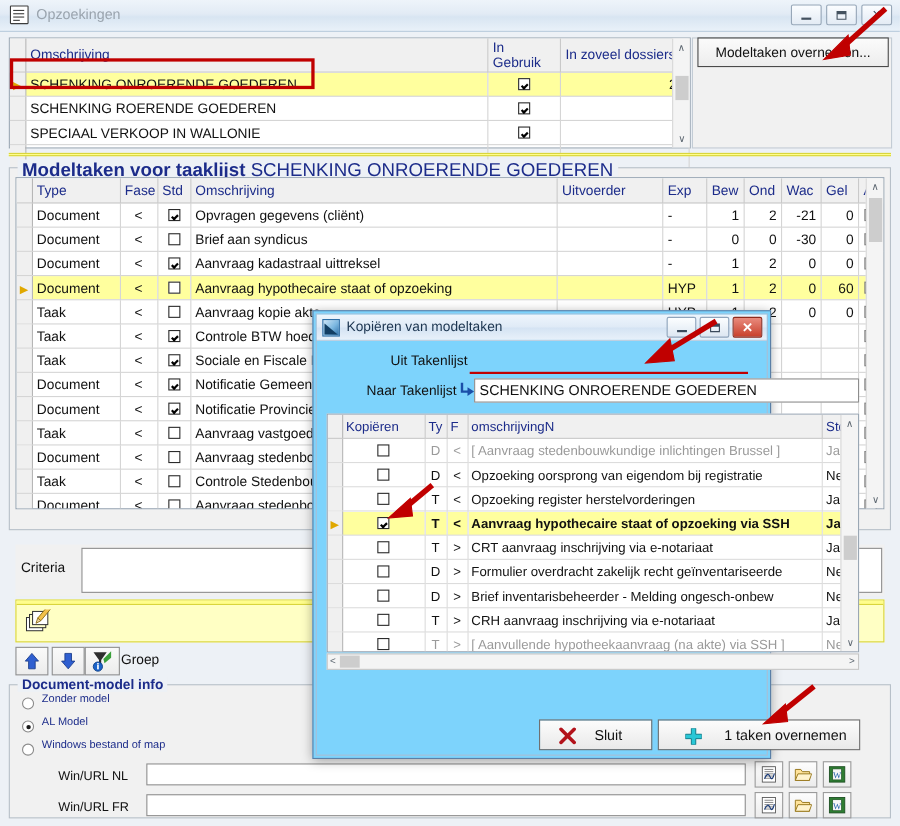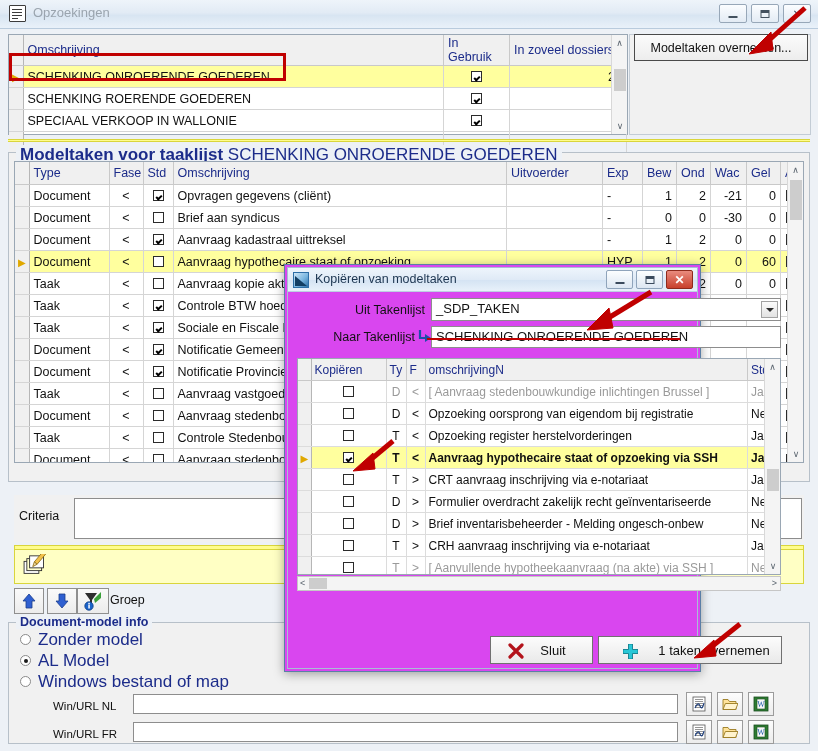--- a/index.html
+++ b/index.html
@@ -154,40 +154,40 @@
   }
   .gb2-label{
     position:absolute;left:16px;top:615px;background:#edf1f6;padding:0 4px;
     font-size:12.5px;color:#1c2c8a;font-weight:bold;
   }
   .radio{
     position:absolute;width:11px;height:11px;border:1px solid #8a8a8a;border-radius:50%;
     background:#fff;box-sizing:border-box;
   }
   .radio.on::after{content:"";position:absolute;left:2.5px;top:2.5px;width:4px;height:4px;background:#1a1a1a;border-radius:50%;}
-  .rl{position:absolute;font-size:17px;color:#1c2c8a;}
+  .rl{position:absolute;font-size:10px;color:#1c2c8a;}
   .almodel-input{
     position:absolute;left:130px;top:650px;width:160px;height:20px;
     background:#fff;border:1px solid #8d8d8d;box-sizing:border-box;
     font-size:12.5px;padding:2px 4px;color:#111;white-space:nowrap;overflow:hidden;
   }
   .urlrow-label{position:absolute;font-size:11.5px;color:#111;}
   .urlrow-input{
     position:absolute;height:20px;background:#fff;border:1px solid #8d8d8d;box-sizing:border-box;
   }
   .ubtn{
     position:absolute;width:26px;height:24px;border:1px solid #9b9b9b;box-sizing:border-box;
     background:linear-gradient(to bottom,#fdfdfd,#ececec);
   }
   .ubtn svg{position:absolute;left:50%;top:50%;transform:translate(-50%,-50%);}
 
   
   .modal{
-    position:absolute;left:284px;top:264px;width:417px;height:408px;
-    background:#d946ef;
+    position:absolute;left:284px;top:282px;width:417px;height:408px;
+    background:#7dd3fc;
     border:1px solid #5b7fa6;
     box-shadow:0 2px 10px rgba(0,0,0,.35);
     box-sizing:border-box;
   }
   .modal-inner-border{position:absolute;left:2px;top:2px;right:2px;bottom:2px;border:1px solid #a9bed4;box-sizing:border-box;pointer-events:none;}
   .modal-title{
     position:absolute;left:3px;top:3px;right:3px;height:24px;
     background:linear-gradient(to bottom,#eef5fc 0%,#dfeaf6 50%,#d4e3f3 52%,#e8f1fa 100%);
     border-bottom:1px solid #bdd0e2;box-sizing:border-box;
   }
@@ -688,26 +688,20 @@
         <span class="mwb max">
             <span class="g"></span>
           </span>
         <span class="mwb close">
             <span class="g">✕</span>
           </span>
       </span>
     </div>
 
     <div class="lbl-right" style="left:20px;top:38px;width:120px;">Uit Takenlijst</div>
-    <div class="combo" style="left:146px;top:33px;width:350px;height:23px;">
-      <span>_SDP_TAKEN</span>
-      <span class="arrowbox">
-          <span class="caret"></span>
-        </span>
-    </div>
 
     <div class="lbl-right" style="left:20px;top:65px;width:110px;">Naar Takenlijst</div>
     <svg style="position:absolute;left:133px;top:64px;" width="13" height="14" viewBox="0 0 13 14">
       <path d="M2 1 V9 H9" stroke="#1b4fa8" stroke-width="2.2" fill="none"></path>
       <polygon points="7,5 13,9 7,13" fill="#1b4fa8"></polygon>
     </svg>
     <div class="plain-input" style="left:146px;top:61px;width:350px;height:22px;">SCHENKING ONROERENDE GOEDEREN</div>
 
     <div class="modal-grid-wrap">
       <table class="mgrid">

